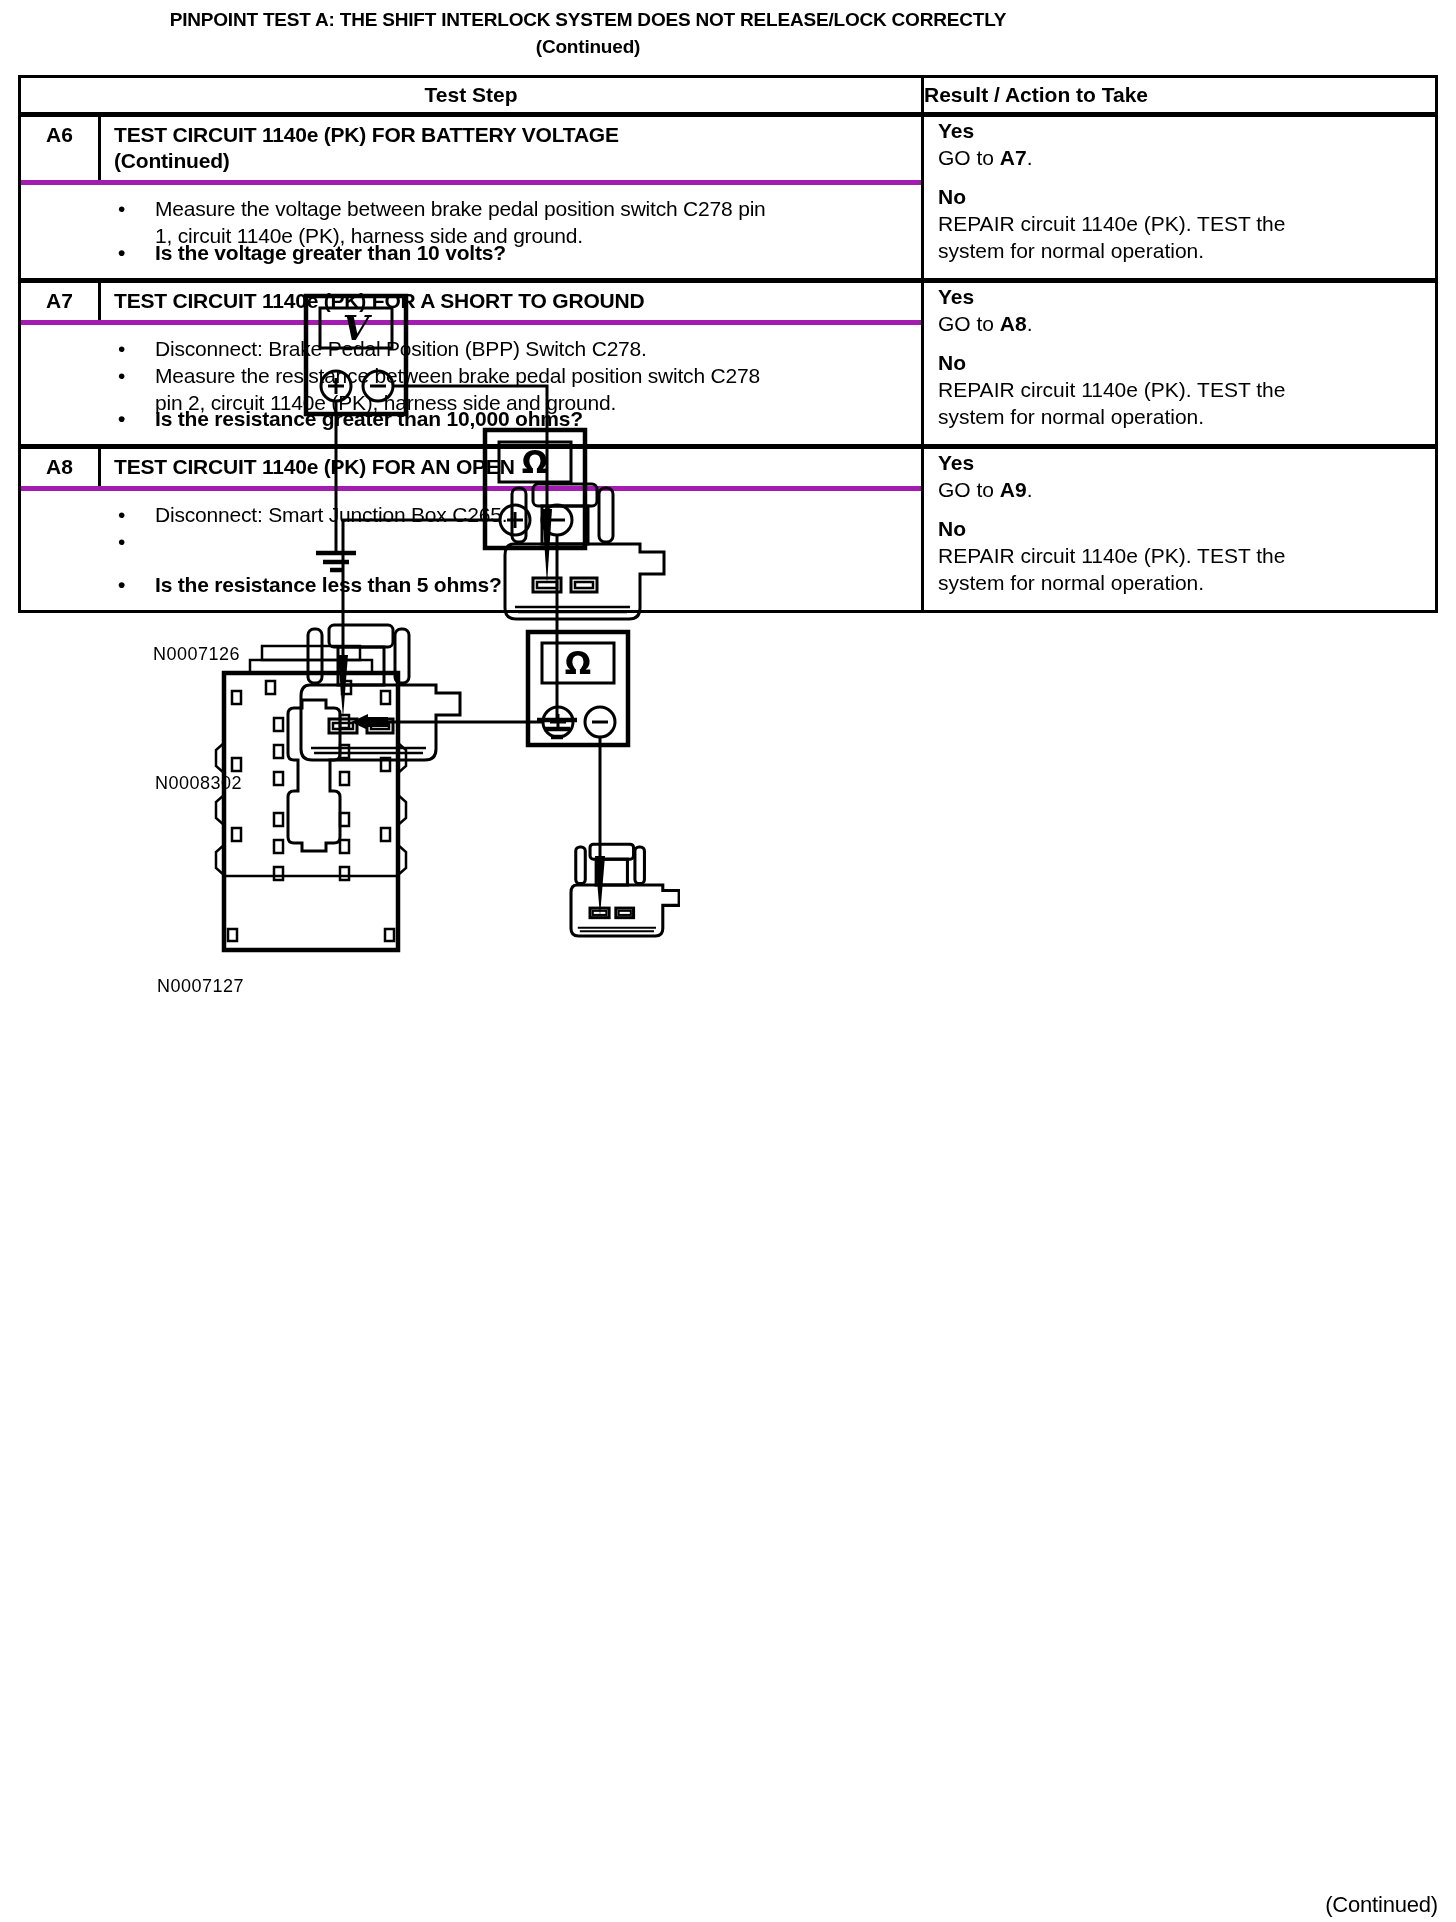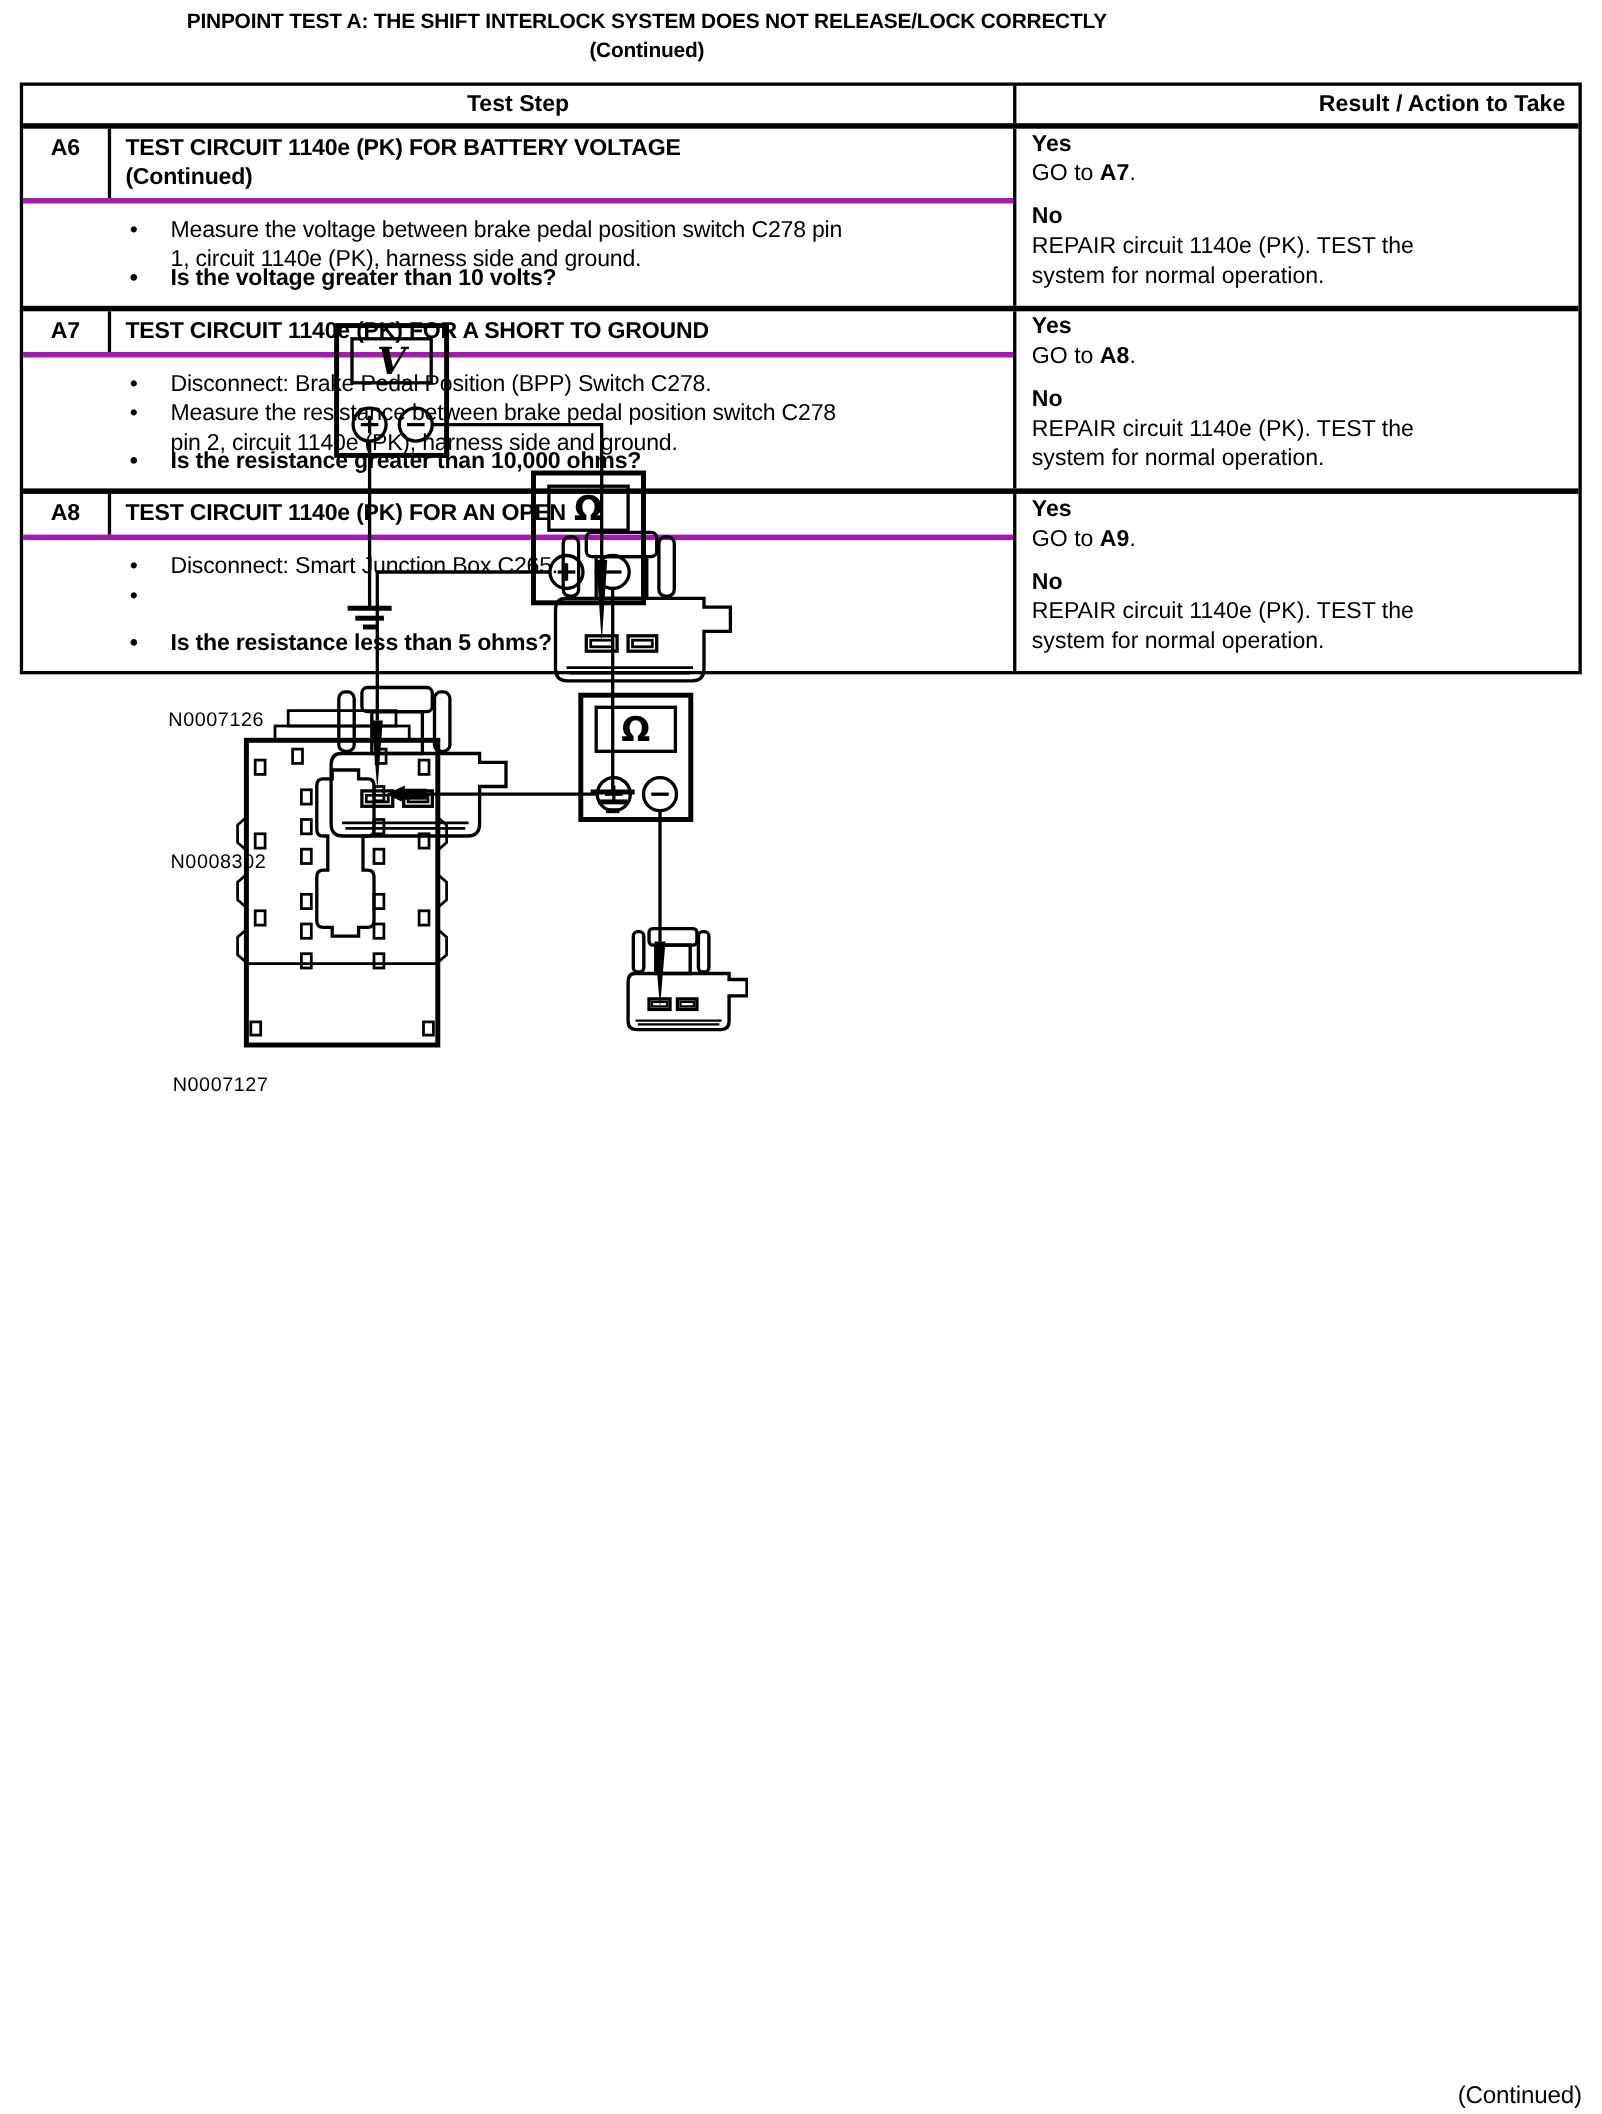--- a/index.html
+++ b/index.html
@@ -11,21 +11,21 @@
   .doc-title{
     position:absolute;top:6px;left:0;width:1176px;text-align:center;
     font-weight:bold;font-size:19px;line-height:27px;letter-spacing:-0.2px;
   }
   .ptable{
     position:absolute;top:75px;left:18px;width:1420px;
     border:3px solid #000;box-sizing:border-box;background:#fff;
   }
   .thead{display:flex;font-weight:bold;font-size:21px;}
   .th-left{width:903px;border-right:3px solid #000;text-align:center;padding:5px 0;box-sizing:border-box;}
-  .th-right{flex:1;text-align:right;padding:5px 12px;}
+  .th-right{flex:1;text-align:left;padding:5px 0;}
   .section{display:flex;border-top:5px solid #000;}
   .sec-left{width:903px;border-right:3px solid #000;display:flex;flex-direction:column;box-sizing:border-box;}
   .titlebar{display:flex;border-bottom:5px solid #a21caf;font-weight:bold;font-size:21px;line-height:26px;}
   .stepcell{width:80px;border-right:3px solid #000;text-align:center;padding-top:5px;padding-bottom:5px;box-sizing:border-box;}
   .stitle{flex:1;padding:5px 6px 6px 13px;letter-spacing:-0.2px;}
   .content{position:relative;flex:1;}
   .sec-a6 .content{height:520px;}
   .sec-a7 .content{height:516px;}
   .sec-a8 .content{height:575px;}
   .sec-right{flex:1;display:flex;flex-direction:column;justify-content:flex-end;

